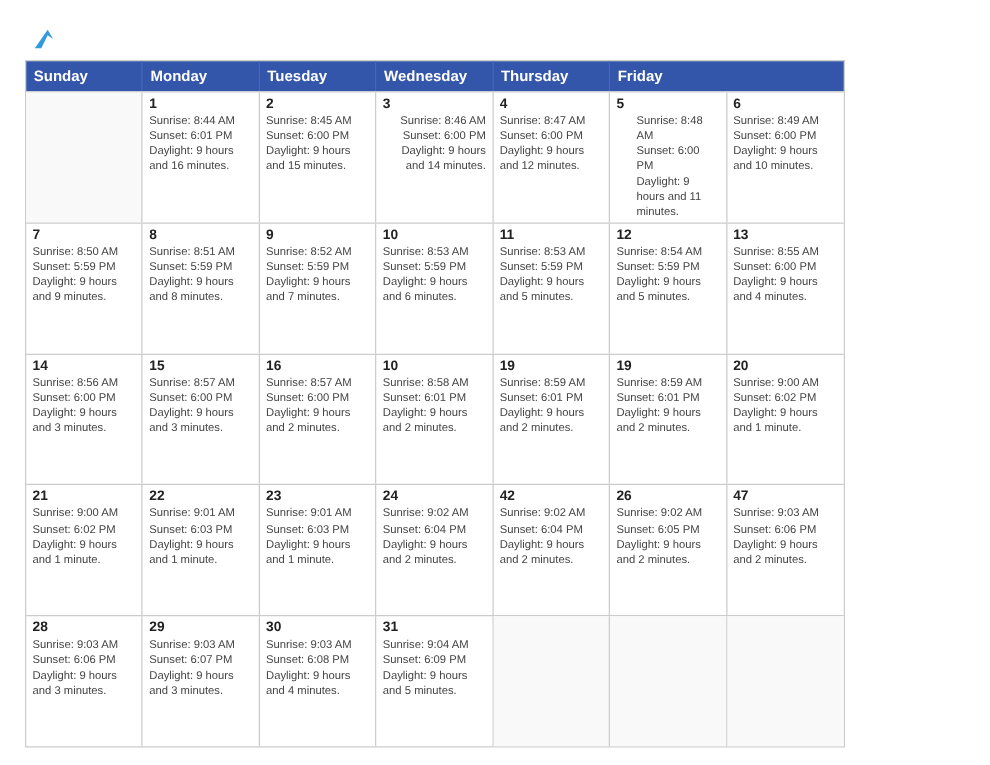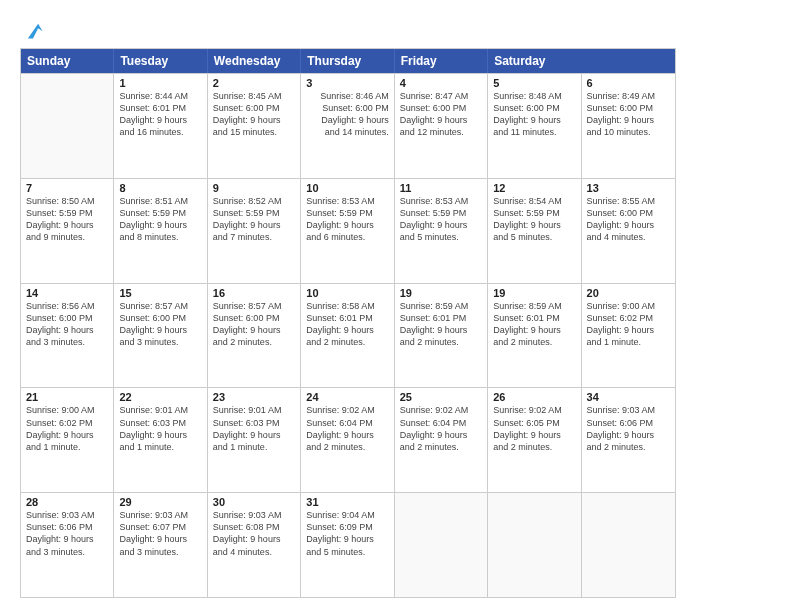--- a/index.html
+++ b/index.html
@@ -133,25 +133,25 @@
     </div>
     <div class="title-block">
       <div class="month-title"></div>
       <div class="location"></div>
     </div>
   </div>
 
   <div class="calendar">
     <div class="cal-header-row" id="cal-header">
         <div class="cal-header-cell">Sunday</div>
+        <div class="cal-header-cell">Monday</div>
         <div class="cal-header-cell">Tuesday</div>
         <div class="cal-header-cell">Wednesday</div>
         <div class="cal-header-cell">Thursday</div>
         <div class="cal-header-cell">Friday</div>
-        <div class="cal-header-cell">Saturday</div>
       </div>
     <div class="cal-body" id="cal-body">
         <div class="cal-row">
           <div class="cal-cell empty-cell"></div>
           <div class="cal-cell">
             <div class="cell-day">1</div>
             <div class="cell-info" style="white-space: pre-line;">Sunrise: 8:44 AM
 Sunset: 6:01 PM
 Daylight: 9 hours and 16 minutes.</div>
           </div>
@@ -168,21 +168,21 @@
 Daylight: 9 hours and 14 minutes.</div>
           </div>
           <div class="cal-cell">
             <div class="cell-day">4</div>
             <div class="cell-info" style="white-space: pre-line;">Sunrise: 8:47 AM
 Sunset: 6:00 PM
 Daylight: 9 hours and 12 minutes.</div>
           </div>
           <div class="cal-cell">
             <div class="cell-day">5</div>
-            <div class="cell-info" style="white-space: pre-line;">Sunrise: 8:48 AM
+            <div class="cell-info" style="white-space: pre-line; margin-left: 16px;">Sunrise: 8:48 AM
 Sunset: 6:00 PM
 Daylight: 9 hours and 11 minutes.</div>
           </div>
           <div class="cal-cell">
             <div class="cell-day">6</div>
             <div class="cell-info" style="white-space: pre-line;">Sunrise: 8:49 AM
 Sunset: 6:00 PM
 Daylight: 9 hours and 10 minutes.</div>
           </div>
         </div>
@@ -293,33 +293,33 @@
 Sunset: 6:03 PM
 Daylight: 9 hours and 1 minute.</div>
           </div>
           <div class="cal-cell">
             <div class="cell-day">24</div>
             <div class="cell-info" style="white-space: pre-line;">Sunrise: 9:02 AM
 Sunset: 6:04 PM
 Daylight: 9 hours and 2 minutes.</div>
           </div>
           <div class="cal-cell">
-            <div class="cell-day">25</div>
+            <div class="cell-day">42</div>
             <div class="cell-info" style="white-space: pre-line;">Sunrise: 9:02 AM
 Sunset: 6:04 PM
 Daylight: 9 hours and 2 minutes.</div>
           </div>
           <div class="cal-cell">
             <div class="cell-day">26</div>
             <div class="cell-info" style="white-space: pre-line;">Sunrise: 9:02 AM
 Sunset: 6:05 PM
 Daylight: 9 hours and 2 minutes.</div>
           </div>
           <div class="cal-cell">
-            <div class="cell-day">34</div>
+            <div class="cell-day">47</div>
             <div class="cell-info" style="white-space: pre-line;">Sunrise: 9:03 AM
 Sunset: 6:06 PM
 Daylight: 9 hours and 2 minutes.</div>
           </div>
         </div>
         <div class="cal-row">
           <div class="cal-cell">
             <div class="cell-day">28</div>
             <div class="cell-info" style="white-space: pre-line;">Sunrise: 9:03 AM
 Sunset: 6:06 PM

